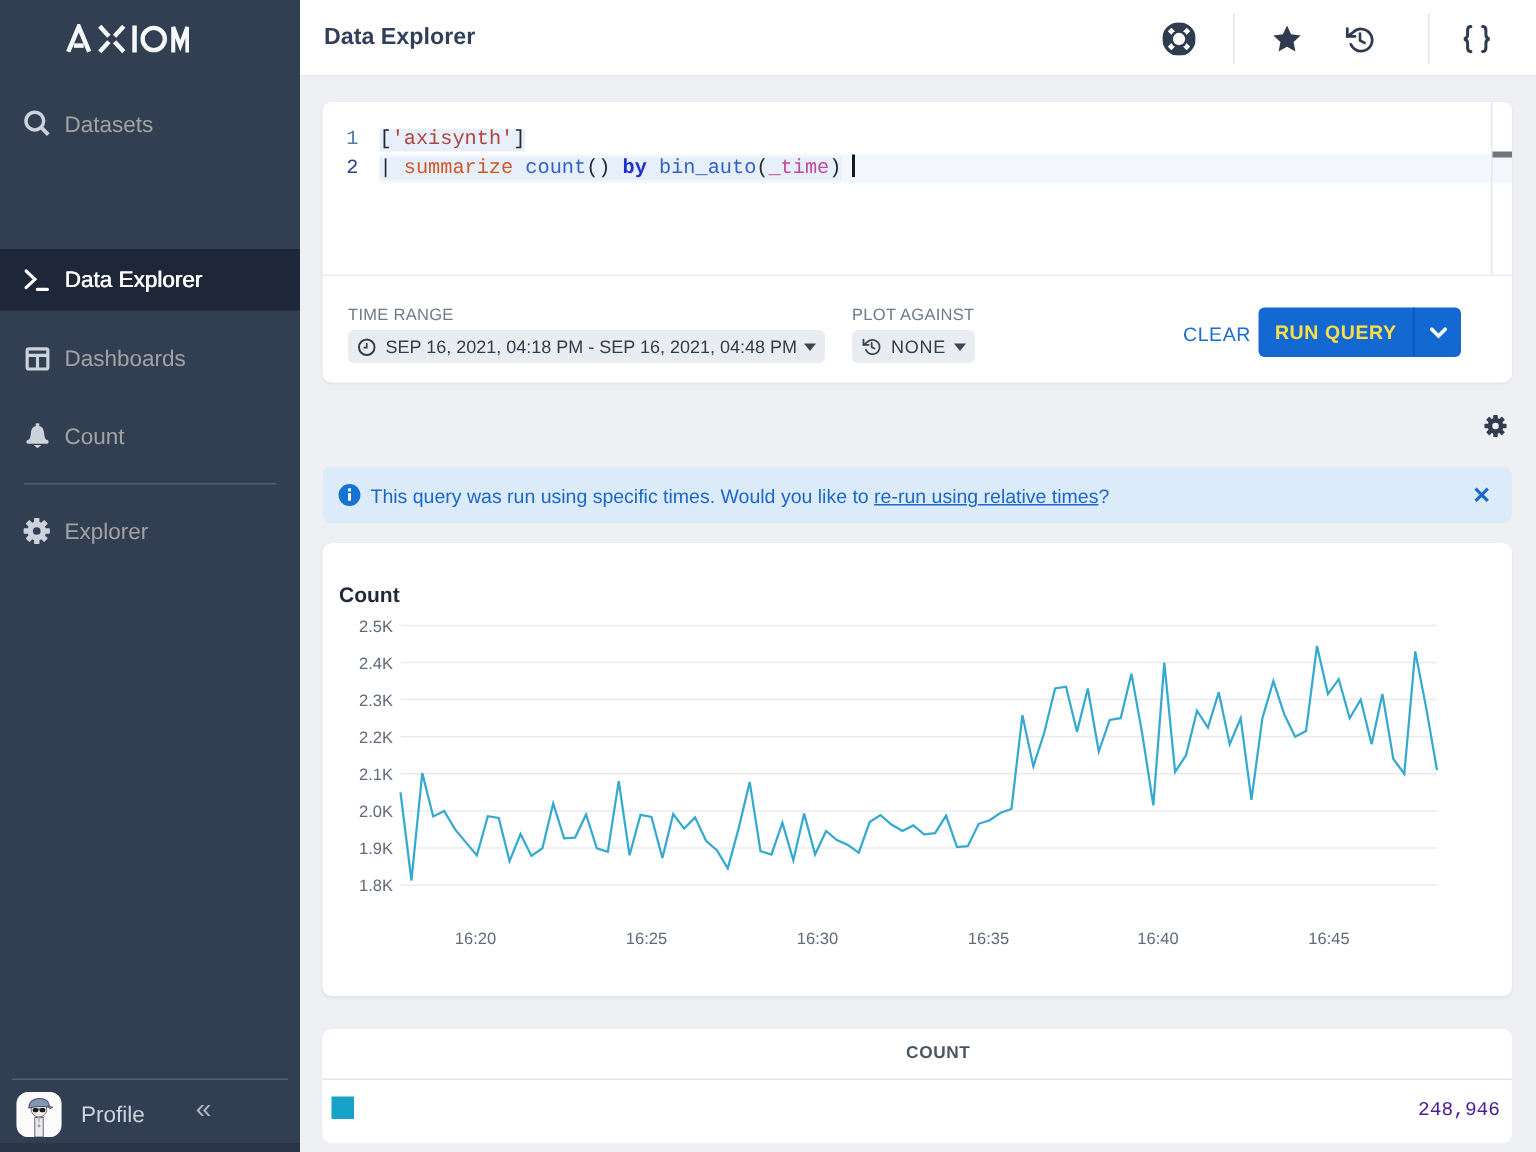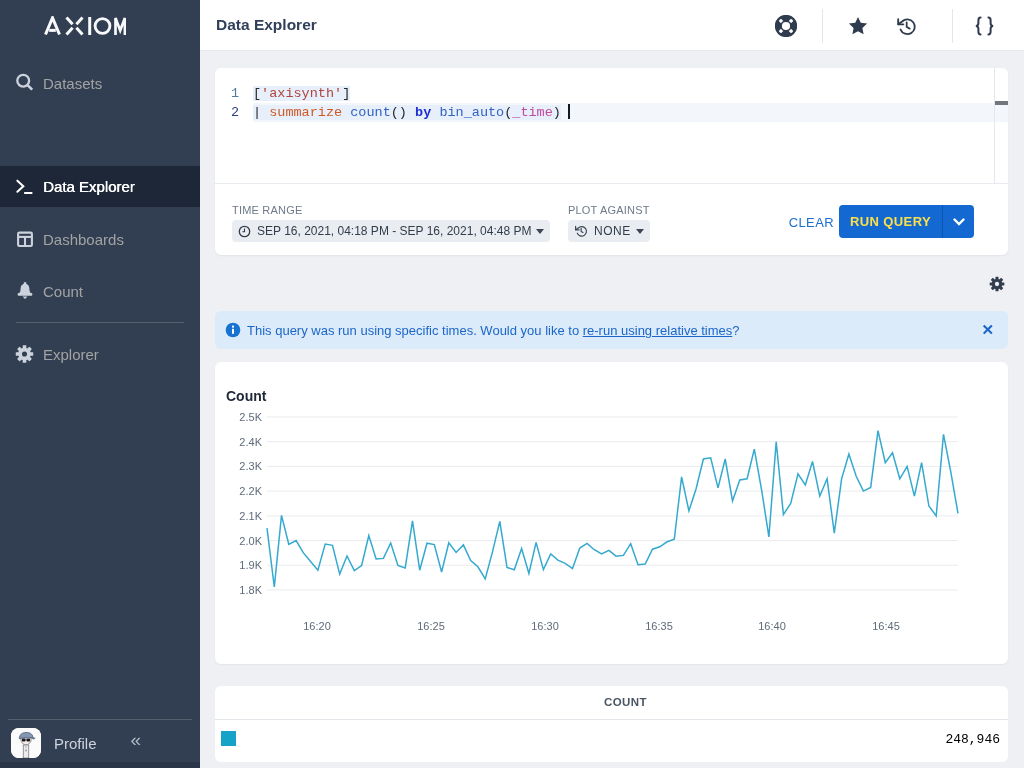--- a/index.html
+++ b/index.html
@@ -54,21 +54,21 @@
 #banner .txt { position:absolute; left:32px; top:12px; }
 
 #banner .close { position:absolute; right:14px; top:10px; font-size:15px; font-weight:bold; color:#1a66c9; }
 
 #chartcard { position:absolute; left:15px; top:362px; width:793px; height:302px; background:#fff; border-radius:6px; box-shadow:0 1px 2px rgba(20,30,50,.06); }
 #chartcard h2 { position:absolute; left:11px; top:26px; font-size:14px; color:#1f2937; }
 
 #tablecard { position:absolute; left:15px; top:686px; width:793px; height:76px; background:#fff; border-radius:6px; }
 #tablecard .thead { position:absolute; left:28px; top:0; width:765px; height:33px; text-align:center; font-size:11.5px; font-weight:bold; color:#4a5563; letter-spacing:.4px; line-height:33px; }
 #tablecard .swatch { position:absolute; left:6px; top:45px; width:15px; height:15px; background:#17a2c8; }
-#tablecard .num { position:absolute; right:8px; top:46px; font-family:"Liberation Mono", monospace; font-size:13px; color:#000000; }
+#tablecard .num { position:absolute; right:8px; top:46px; font-family:"Liberation Mono", monospace; font-size:13px; color:#4c1d95; }
 </style>
 </head>
 <body>
 <div id="main">
   <div id="header">
     <h1>Data Explorer</h1>
 
     <svg style="position:absolute;left:575px;top:15px" width="22" height="22" viewBox="0 0 22 22">
       <circle cx="11" cy="11" r="9.8" fill="#2f3b4e"></circle>
       <g stroke="#ffffff" stroke-width="3.3">

